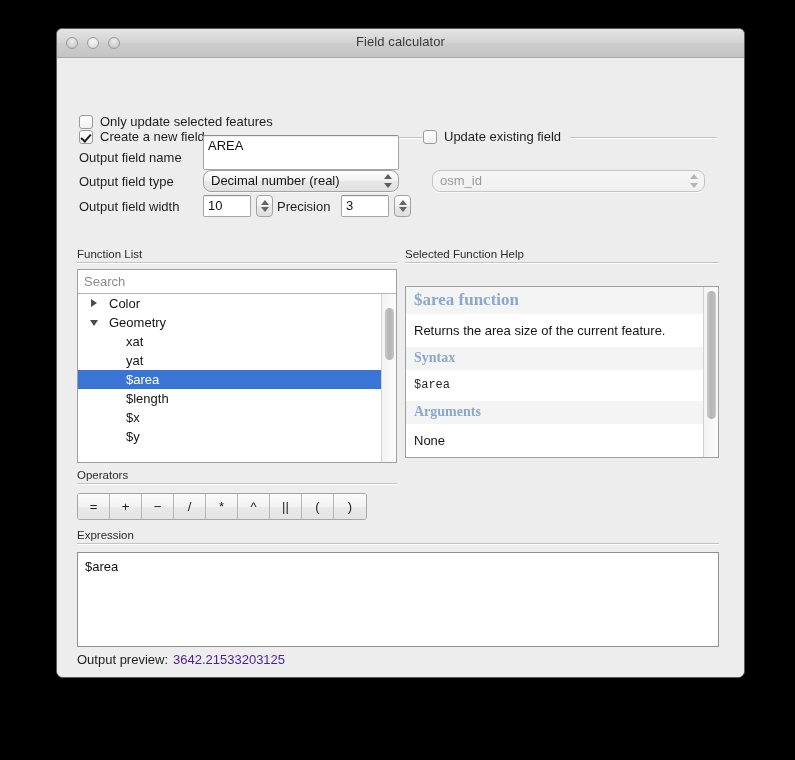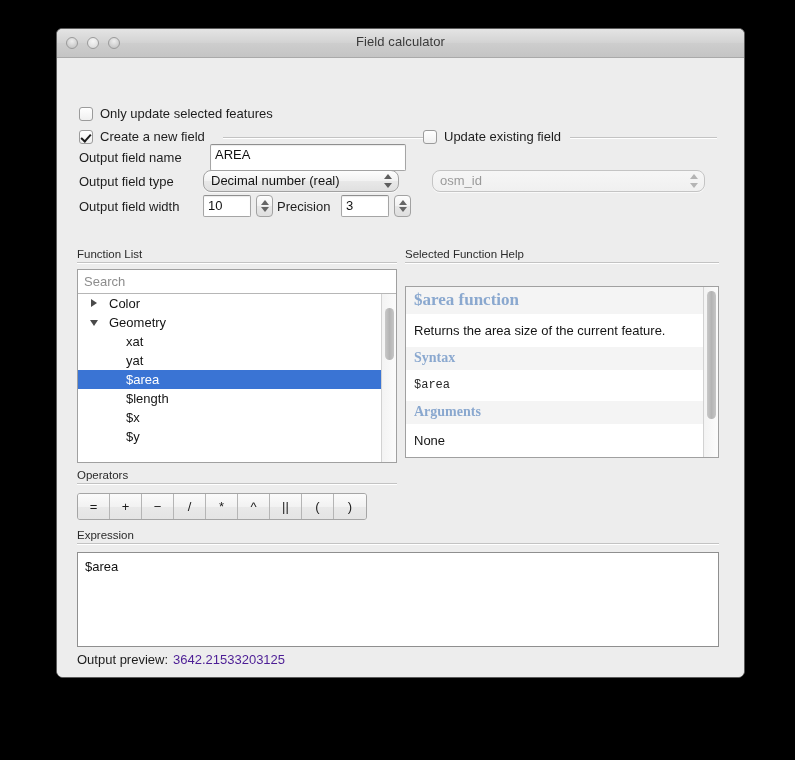--- a/index.html
+++ b/index.html
@@ -297,39 +297,39 @@
 
   <div id="titlebar">
     <div class="traffic" id="tl-close"></div>
     <div class="traffic" id="tl-min"></div>
     <div class="traffic" id="tl-zoom"></div>
     <div id="title-text">Field calculator</div>
   </div>
 
   <div id="body">
 
-    <div class="cb-row" style="left:22px; top:48px;text-align:center;">
+    <div class="cb-row" style="left:22px; top:56px;text-align:center;">
       <div class="cbox"></div>
       <div class="cb-label">Only update selected features</div>
     </div>
 
     <div class="cb-row" style="left:22px; top:71px;">
       <div class="cbox checked"></div>
       <div class="cb-label">Create a new field</div>
     </div>
     <div class="grp-line" style="left:166px; top:79px; width:200px;"></div>
 
     <div class="cb-row" style="left:366px; top:71px;">
       <div class="cbox"></div>
       <div class="cb-label">Update existing field</div>
     </div>
     <div class="grp-line" style="left:513px; top:79px; width:147px;"></div>
 
     <div class="field-label" style="left:22px; top:92px;">Output field name</div>
-    <div class="textinput" style="left:146px; top:86px; width:196px; height:27px;margin-left:7px;">AREA</div>
+    <div class="textinput" style="left:146px; top:77px; width:196px; height:35px;">AREA</div>
 
     <div class="field-label" style="left:22px; top:116px;">Output field type</div>
     <div class="combo" style="left:146px; top:112px; width:196px; height:22px;">
       <span>Decimal number (real)</span>
       <span class="stepper">
         <span class="arrow-up"></span>
           <span class="arrow-dn"></span>
       </span>
     </div>
 

